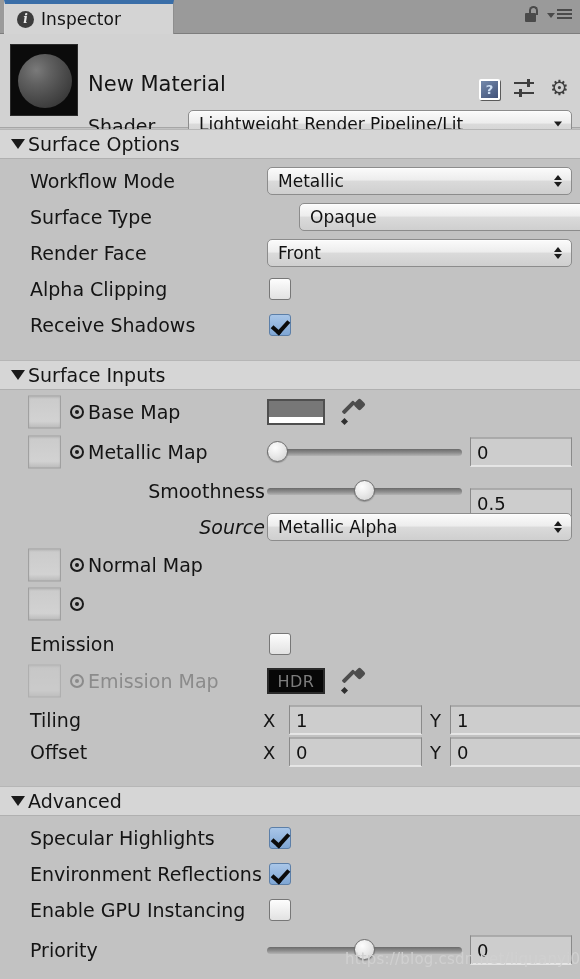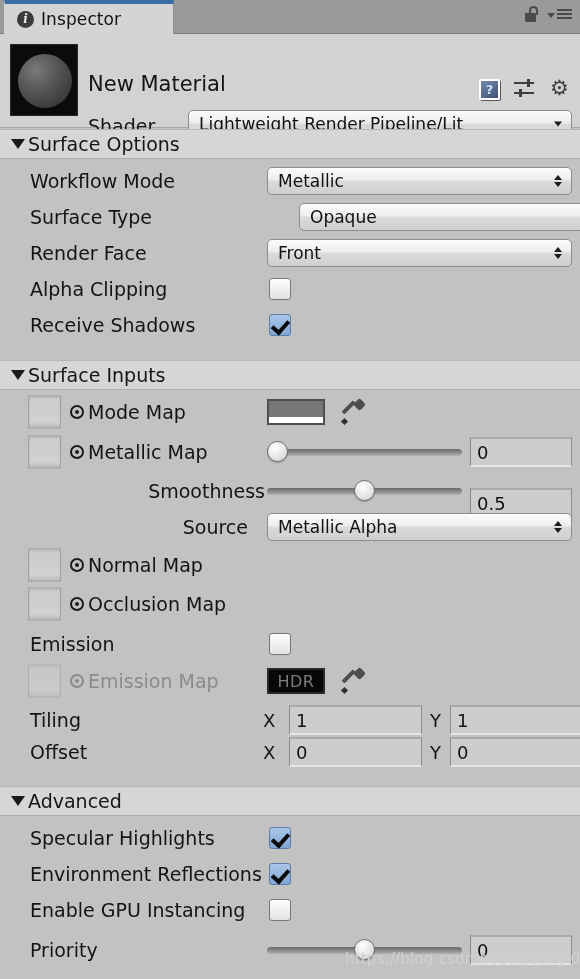--- a/index.html
+++ b/index.html
@@ -390,21 +390,21 @@
   </div>
 
   <div class="section-head" style="top:360px;">
     <span class="tri"></span>
     <span class="title">Surface Inputs</span>
   </div>
 
   <div class="row" style="top:394px;">
     <div class="texslot"></div>
     <span class="target-glyph" style="left:70px;"></span>
-    <span class="row-label" style="left:88px;">Mode Map</span>
+    <span class="row-label" style="left:88px;">Base Map</span>
     <div class="colorswatch" style="left: 267px; background: rgb(119, 119, 119);">
       <span class="alphabar"></span>
     </div>
     <span class="eyedropper" style="left:341px;">
       <span class="stem"></span>
         <span class="bulb"></span>
         <span class="tip"></span>
     </span>
   </div>
 
@@ -426,40 +426,39 @@
     <div class="slider" style="left:267px; width:195px;">
       <span class="track"></span>
       <span class="knob" id="knob-smoothness" style="left: 87px;"></span>
     </div>
     <div class="numfield" style="left:470px; width:102px;margin-top:12px;">
       <span class="val">0.5</span>
     </div>
   </div>
 
   <div class="row" style="top:509px;">
-    <span class="row-label" style="left:auto; right:332px;">Source</span>
+    <span class="row-label" style="left:auto; right:315px;font-style:italic;">Source</span>
     <div class="dropdown" style="left:267px; width:305px;">
       <span class="dd-text">Metallic Alpha</span>
       <span class="dd-arrows">
           <span class="up"></span>
           <span class="dn"></span>
         </span>
     </div>
   </div>
 
   <div class="row" style="top:547px;">
     <div class="texslot"></div>
     <span class="target-glyph" style="left:70px;"></span>
     <span class="row-label" style="left:88px;">Normal Map</span>
   </div>
 
   <div class="row" style="top:586px;">
     <div class="texslot"></div>
     <span class="target-glyph" style="left:70px;"></span>
-    <span class="row-label" style="left:88px;">Occlusion Map</span>
   </div>
 
   <div class="row" style="top:626px;">
     <span class="row-label">Emission</span>
     <div class="checkbox" style="left:269px;"></div>
   </div>
 
   <div class="row" style="top:663px;">
     <div class="texslot dim"></div>
     <span class="target-glyph dim" style="left:70px;"></span>

